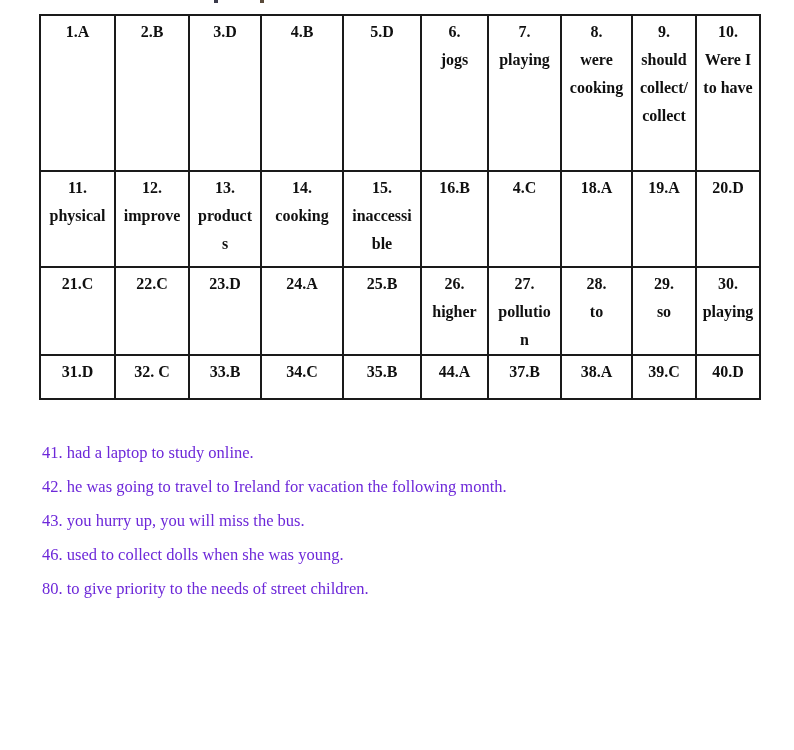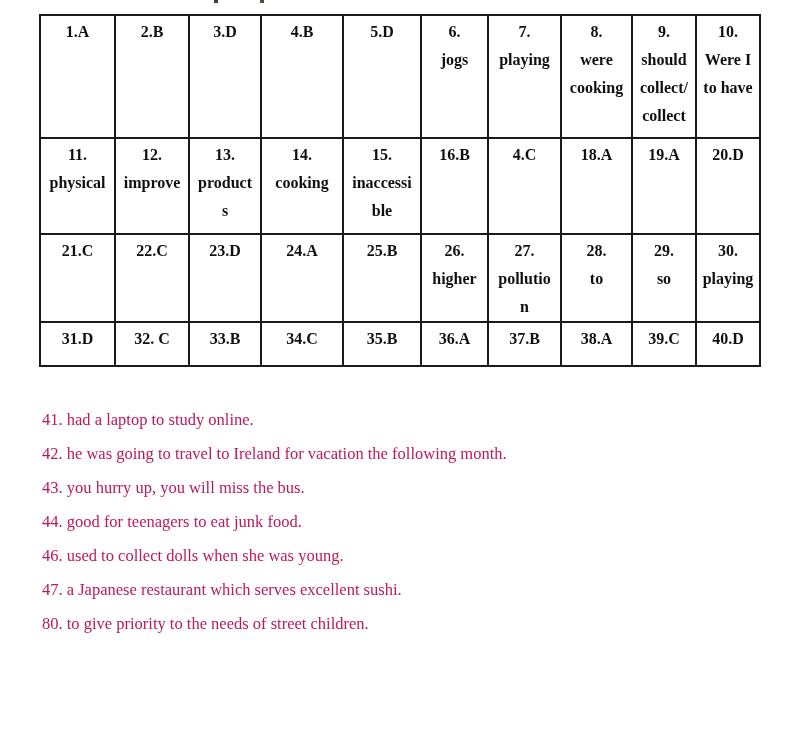--- a/index.html
+++ b/index.html
@@ -35,34 +35,34 @@
   table.answer-key td {
     border: 2px solid #1a1a1a;
     vertical-align: top;
     text-align: center;
     font-weight: bold;
     font-size: 16px;
     line-height: 28px;
     padding: 2px 1px 0 1px;
     overflow: hidden;
   }
-  table.answer-key tr:nth-child(1) { height: 123px; }
+  table.answer-key tr:nth-child(1) { height: 156px; }
   table.answer-key tr:nth-child(2) { height: 96px; }
   table.answer-key tr:nth-child(3) { height: 88px; }
   table.answer-key tr:nth-child(4) { height: 44px; }
 
   .sentences {
     margin: 42px 0 0 42px;
   }
   .sentences p {
     margin: 0 0 13px 0;
     font-size: 16.5px;
     line-height: 21px;
     font-weight: normal;
-    color: #be185d;
+    color: #6d28d9;
   }
 </style>
 </head>
 <body>
 
 <div class="artifact a1"></div>
 <div class="artifact a2"></div>
 
 <table class="answer-key">
   <colgroup>
@@ -206,21 +206,21 @@
         <td>
           <div>33.B</div>
         </td>
         <td>
           <div>34.C</div>
         </td>
         <td>
           <div>35.B</div>
         </td>
         <td>
-          <div>36.A</div>
+          <div>44.A</div>
         </td>
         <td>
           <div>37.B</div>
         </td>
         <td>
           <div>38.A</div>
         </td>
         <td>
           <div>39.C</div>
         </td>
@@ -228,17 +228,15 @@
           <div>40.D</div>
         </td>
       </tr>
     </tbody>
 </table>
 
 <div class="sentences" id="sentences">
     <p>41. had a laptop to study online.</p>
     <p>42. he was going to travel to Ireland for vacation the following month.</p>
     <p>43. you hurry up, you will miss the bus.</p>
-    <p>44. good for teenagers to eat junk food.</p>
     <p>46. used to collect dolls when she was young.</p>
-    <p>47. a Japanese restaurant which serves excellent sushi.</p>
     <p>80. to give priority to the needs of street children.</p>
   </div>
 
 </body></html>

